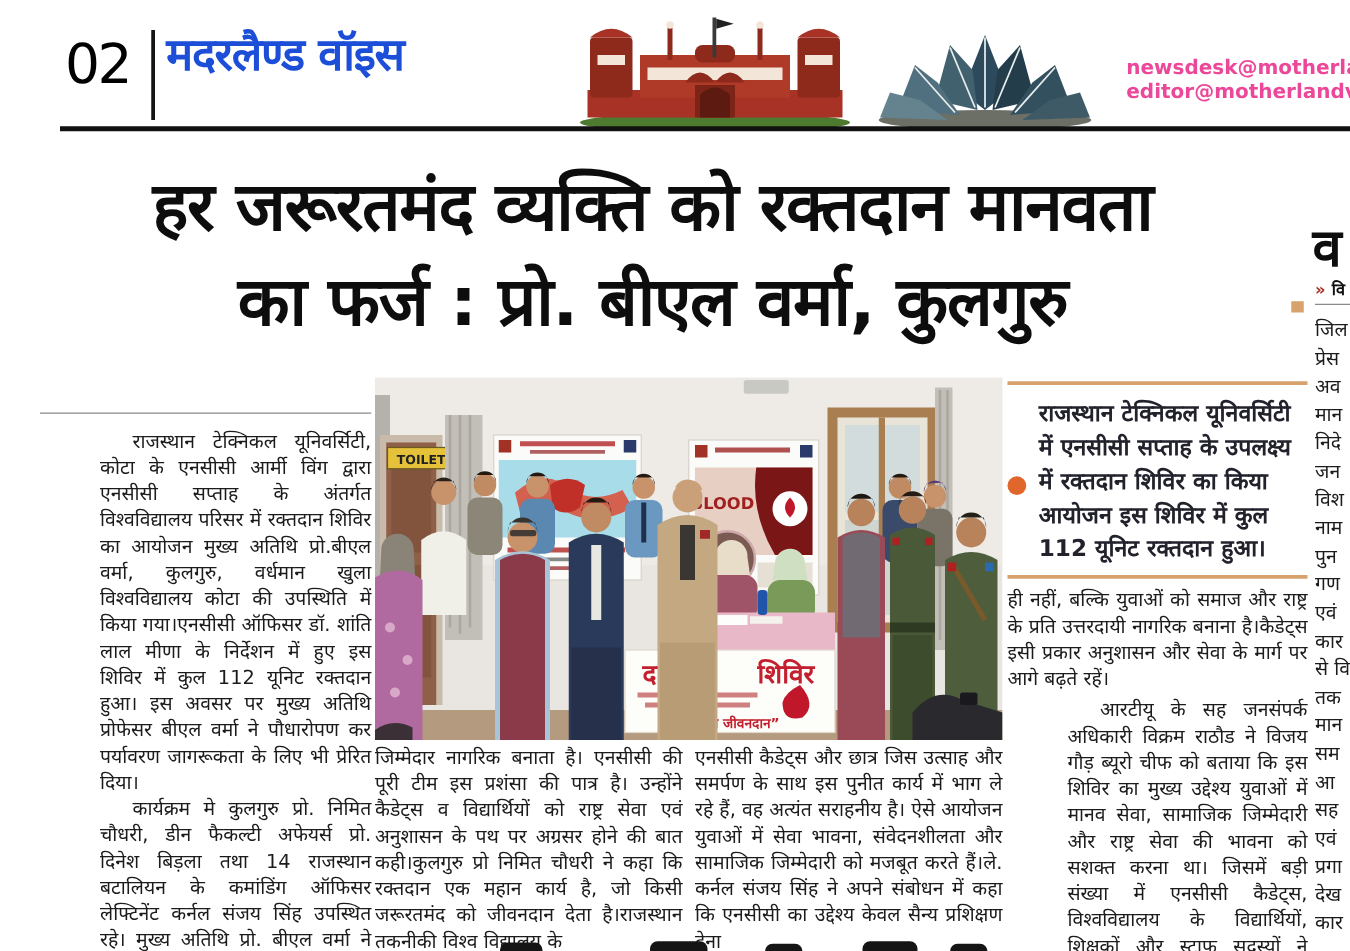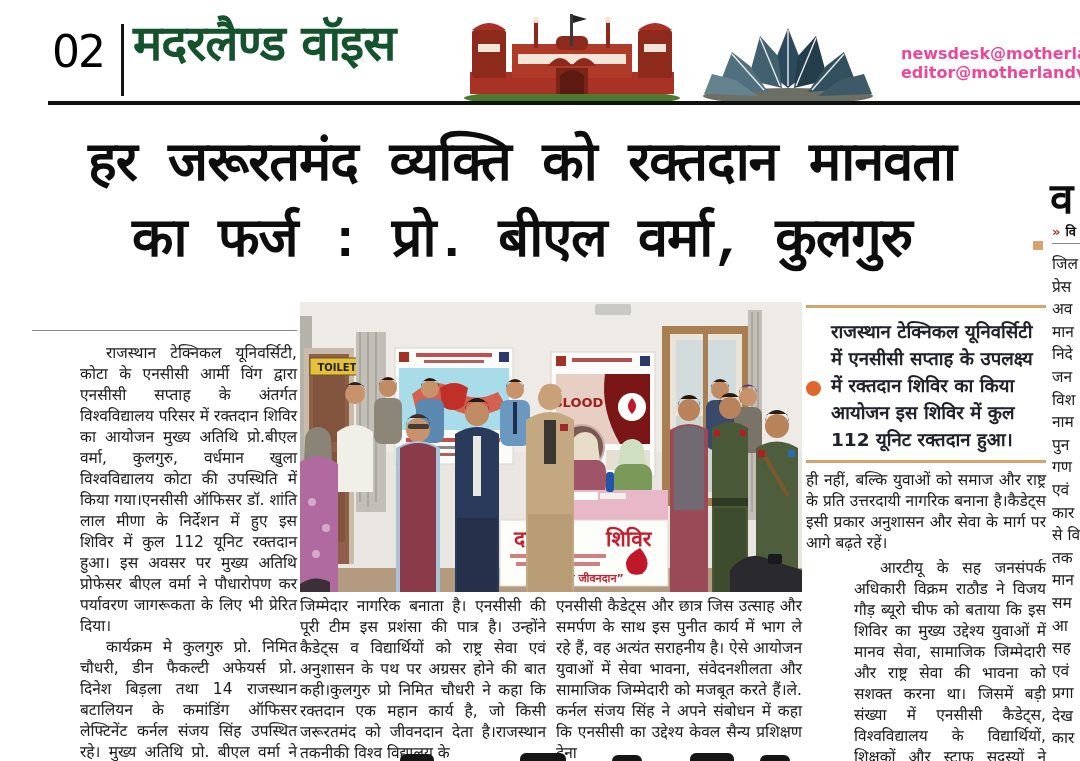--- a/index.html
+++ b/index.html
@@ -6,28 +6,28 @@
   html,body { background:#ffffff; }
   #page {
     position:relative; width:1080px; height:761px; overflow:hidden;
     background:#ffffff; font-family:"DejaVu Sans", sans-serif; color:#1c1c1c;
   }
   .abs { position:absolute; }
 
   
   .page-num { left:52px; top:26px; font-size:44px; font-weight:400; color:#000000; letter-spacing:-2px; }
   .mast-divider { left:121px; top:24px; width:3px; height:72px; background:#141414; }
-  .mast-title { left:133px; top:8px; font-size:49px; font-weight:800; color:#14532d; letter-spacing:-1px; }
+  .mast-title { left:133px; top:18px; font-size:36px; font-weight:800; color:#1d4ed8; letter-spacing:-1px; }
   .mast-date { left:136px; top:76px; font-size:13.5px; font-weight:700; color:#1a1a1a; }
   .mast-emails { left:901px; top:44px; font-size:16px; font-weight:700; color:#ec4899; line-height:19px; white-space:nowrap; }
   .mast-rule { left:48px; top:101px; width:1032px; height:4px; background:#111; }
 
   
   .headline { left:28px; top:128px; width:988px; text-align:center; font-weight:800; color:#0d0d0d;
-              font-size:54px; line-height:76px; letter-spacing:-1px;font-family:Liberation Mono, monospace; }
+              font-size:54px; line-height:76px; letter-spacing:-1px; }
 
   
   .col { text-align:justify; font-size:15.5px; line-height:21px; color:#1b1b1b; }
   .col p.indent { text-indent:26px;margin-left:48px; }
   .byline { left:32px; top:300px; width:265px; font-size:16px; font-weight:700; color:#111; }
   .byline .marker { color:#a83226; margin-right:8px; }
   .byline-rule { left:32px; top:330px; width:265px; height:1px; background:#8a8a8a; }
   .col1 { left:32px; top:343px; width:265px; }
   .col2 { left:300px; top:596px; width:246px; }
   .col3 { left:556px; top:596px; width:246px; }

